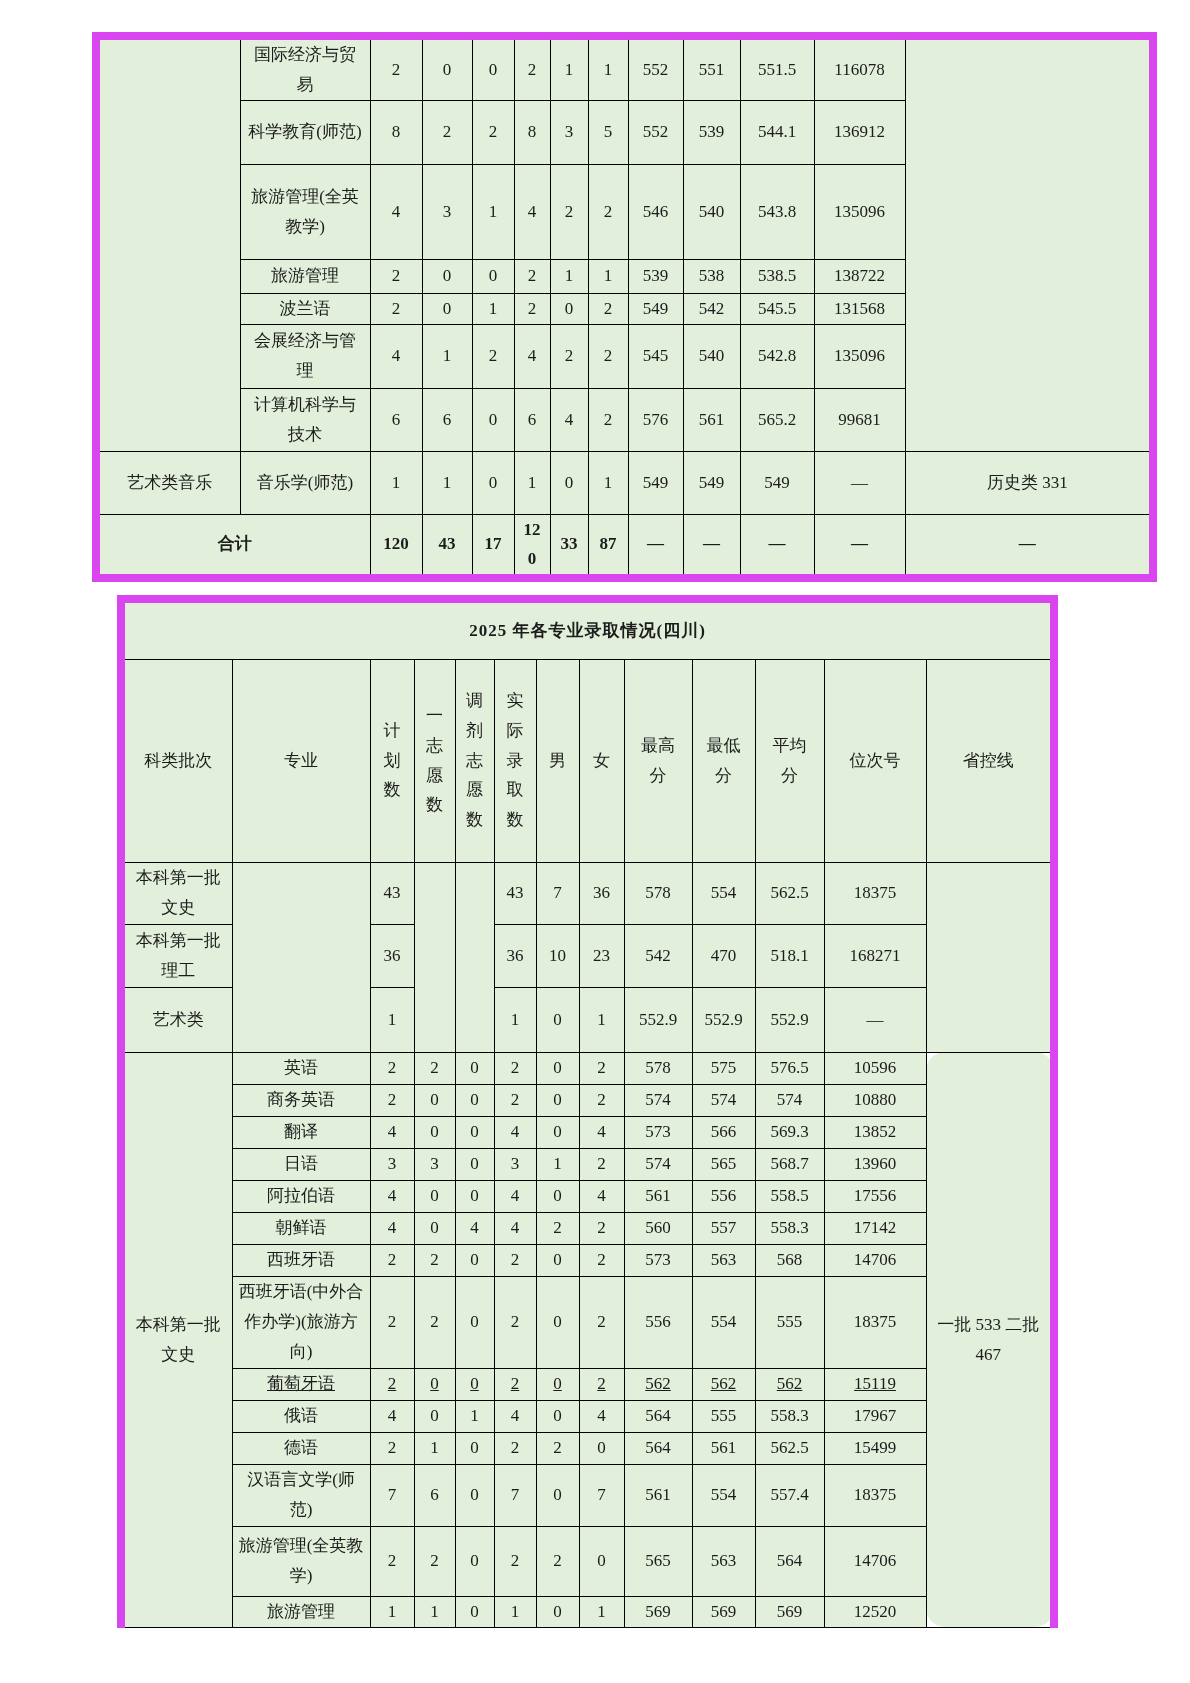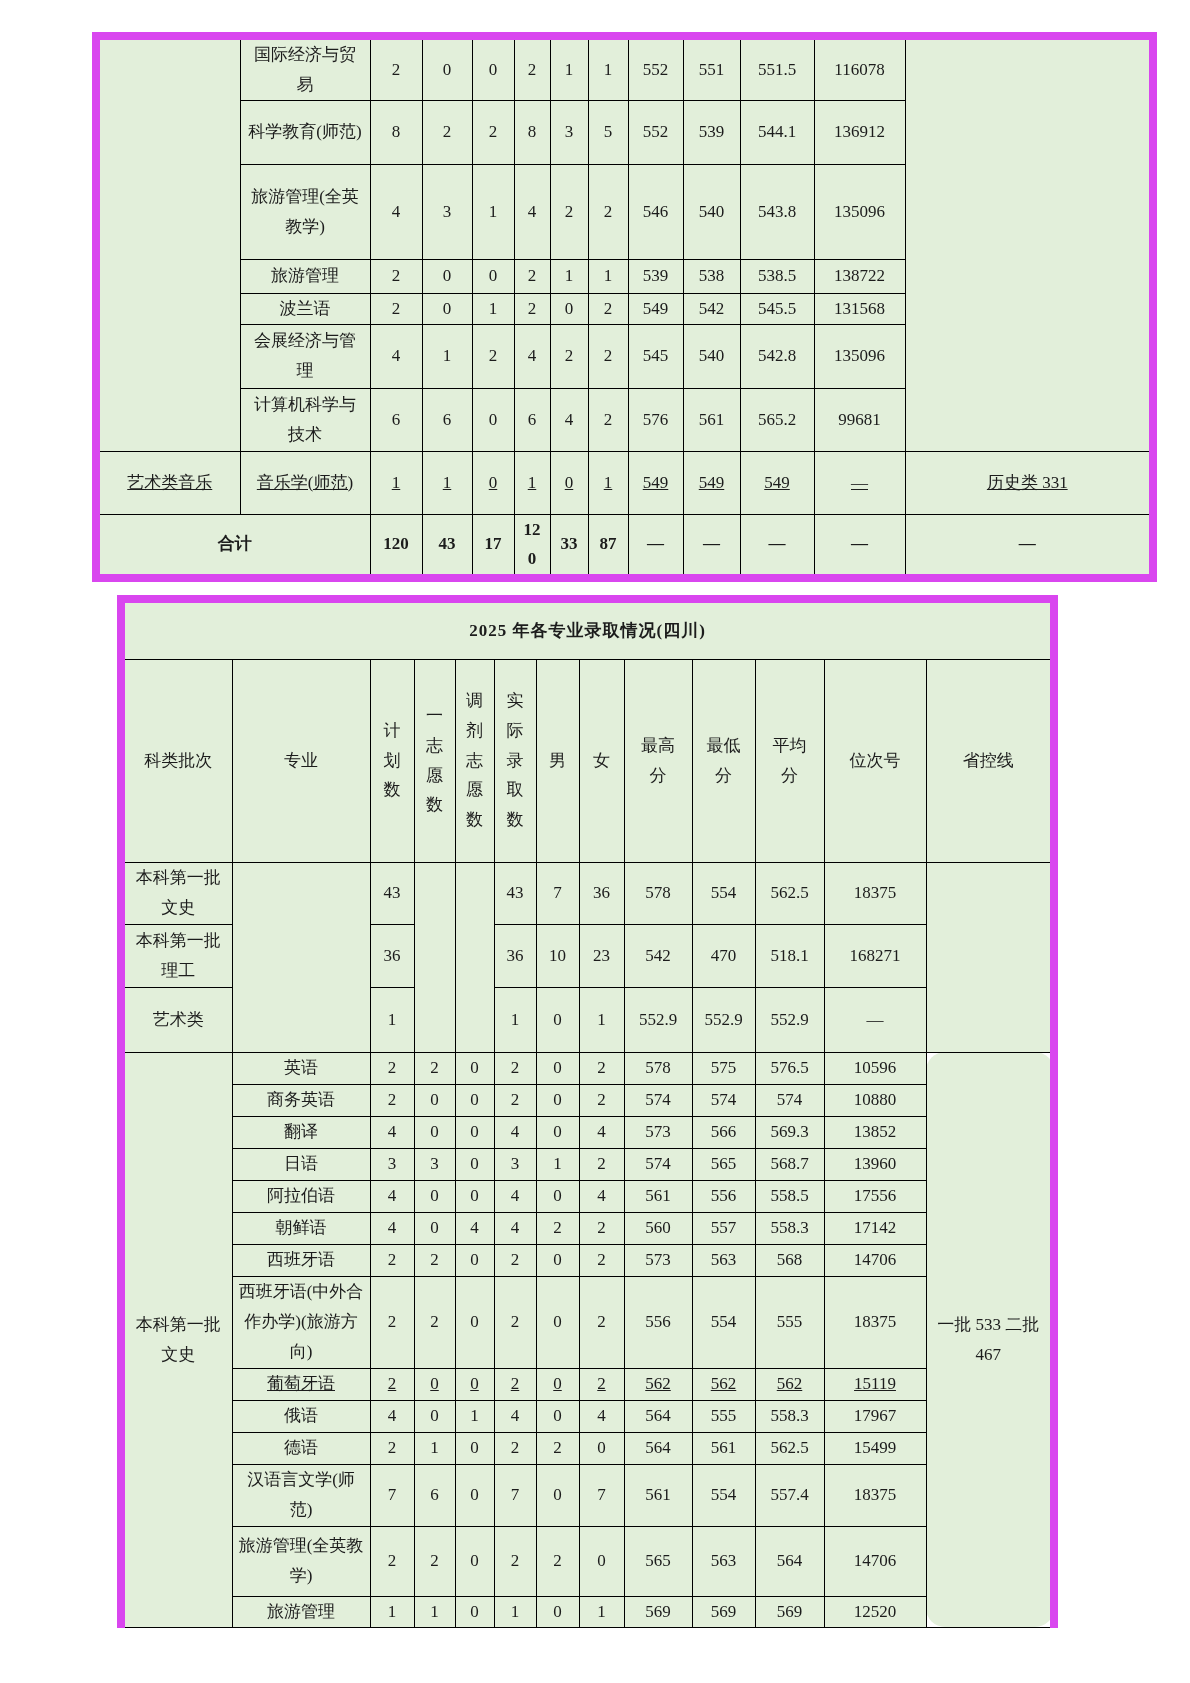--- a/index.html
+++ b/index.html
@@ -146,21 +146,21 @@
           <td class="num">6</td>
           <td class="num">0</td>
           <td class="num">6</td>
           <td class="num">4</td>
           <td class="num">2</td>
           <td class="num">576</td>
           <td class="num">561</td>
           <td class="num">565.2</td>
           <td class="num">99681</td>
         </tr>
-        <tr style="height: 63px; text-decoration: underline;">
+        <tr style="height: 63px;">
           <td class="cn cat t2b" rowspan="1">艺术类音乐</td>
           <td class="major t2b">音乐学(师范)</td>
           <td class="num t2b">1</td>
           <td class="num t2b">1</td>
           <td class="num t2b">0</td>
           <td class="num t2b">1</td>
           <td class="num t2b">0</td>
           <td class="num t2b">1</td>
           <td class="num t2b">549</td>
           <td class="num t2b">549</td>

